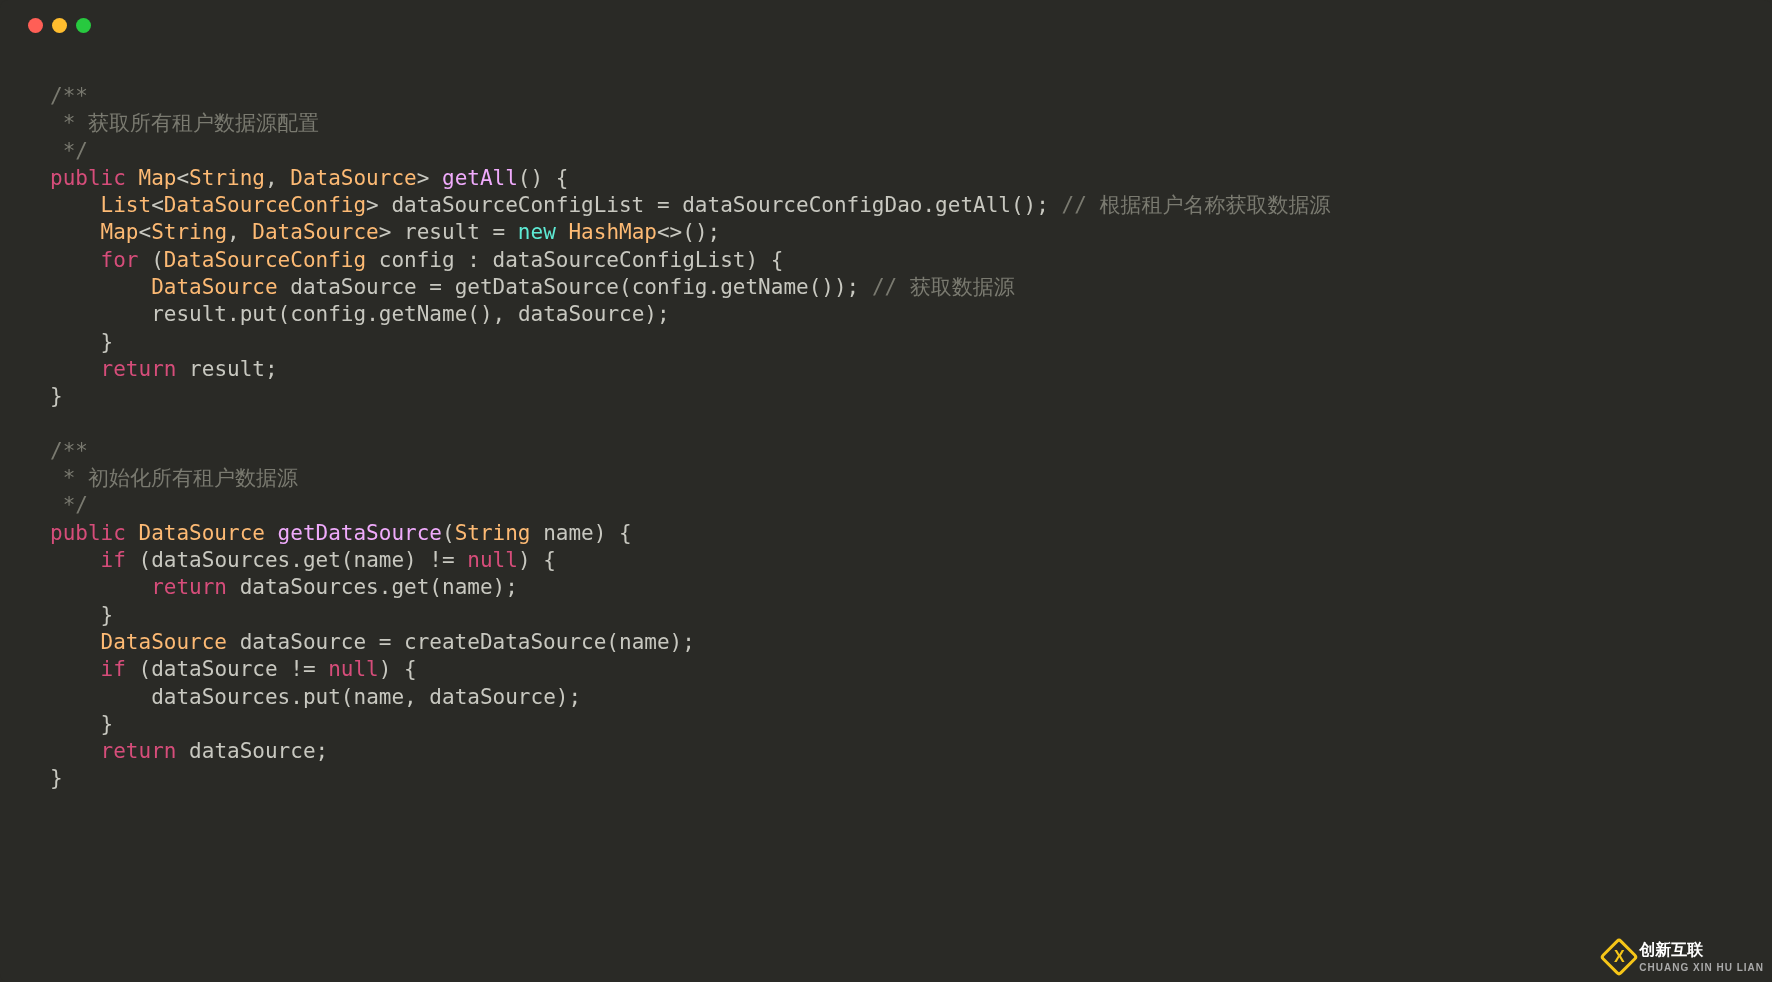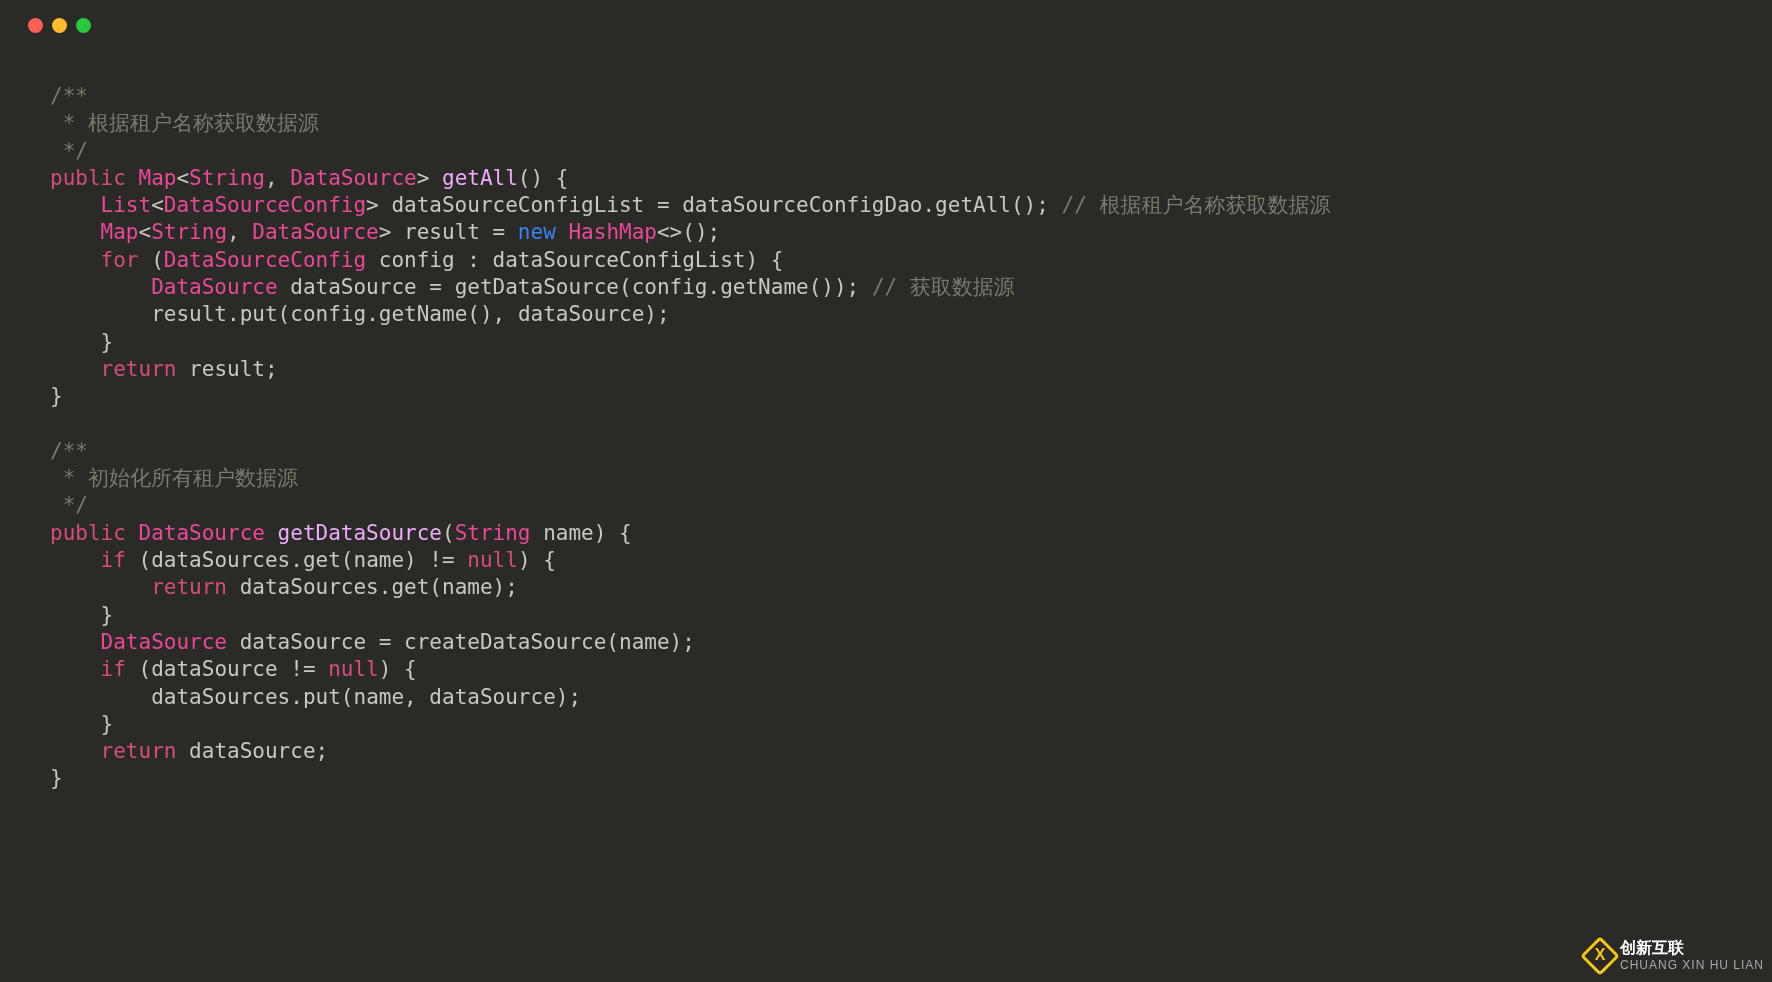--- a/index.html
+++ b/index.html
@@ -29,23 +29,23 @@
   .dot.red { background: #ff5f56; }
   .dot.yellow { background: #ffbd2e; }
   .dot.green { background: #27c93f; }
   .code {
     padding: 50px 50px 0 50px;
     white-space: pre;
     color: #c8c8c0;
   }
   .cm { color: #7a7a70; }     
   .kw { color: #d64d7a; }     
-  .ty { color: #ec4899; }     
+  .ty { color: #fdba74; }     
   .fn { color: #f0abfc; }
-  .nw { color: #3b82f6; }     
+  .nw { color: #5eead4; }     
   .logo {
     position: absolute;
     right: 8px;
     bottom: 8px;
     display: flex;
     align-items: center;
     gap: 6px;
     color: #fff;
     font-family: sans-serif;
     font-size: 16px;
@@ -60,33 +60,33 @@
   }
   .logo-icon .outer {
     position:absolute; inset:0;
     border: 3px solid #f5c518;
     border-radius: 4px;
     transform: rotate(45deg);
   }
   .logo-icon .x {
     color:#f5c518; font-weight:bold; font-size:16px;
   }
-  .logo-txt small { display:block; font-size:12px; font-weight:normal; letter-spacing:1px; color:#aaa;}
+  .logo-txt small { display:block; font-size:10px; font-weight:bold; letter-spacing:1px; color:#aaa;}
 </style>
 </head>
 <body>
 
 <div class="window">
   <div class="titlebar">
     <div class="dot red"></div>
     <div class="dot yellow"></div>
     <div class="dot green"></div>
   </div>
   <div class="code"><span class="cm">/**</span>
-<span class="cm"> * 根据租户名称获取数据源</span>
+<span class="cm"> * 获取所有租户数据源配置</span>
 <span class="cm"> */</span>
 <span class="kw">public</span> <span class="ty">Map</span>&lt;<span class="ty">String</span>, <span class="ty">DataSource</span>&gt; <span class="fn">getAll</span>() {
     <span class="ty">List</span>&lt;<span class="ty">DataSourceConfig</span>&gt; <span>dataSourceConfigList</span> = <span>dataSourceConfigDao</span>.<span>getAll</span>(); <span class="cm">// 根据租户名称获取数据源</span>
     <span class="ty">Map</span>&lt;<span class="ty">String</span>, <span class="ty">DataSource</span>&gt; <span>result</span> = <span class="nw">new</span> <span class="ty">HashMap</span>&lt;&gt;();
     <span class="kw">for</span> (<span class="ty">DataSourceConfig</span> <span>config</span> : <span>dataSourceConfigList</span>) {
         <span class="ty">DataSource</span> <span>dataSource</span> = <span>getDataSource</span>(<span>config</span>.<span>getName</span>()); <span class="cm">// 获取数据源</span>
         <span>result</span>.<span>put</span>(<span>config</span>.<span>getName</span>(), <span>dataSource</span>);
     }
     <span class="kw">return</span> <span>result</span>;
 }

